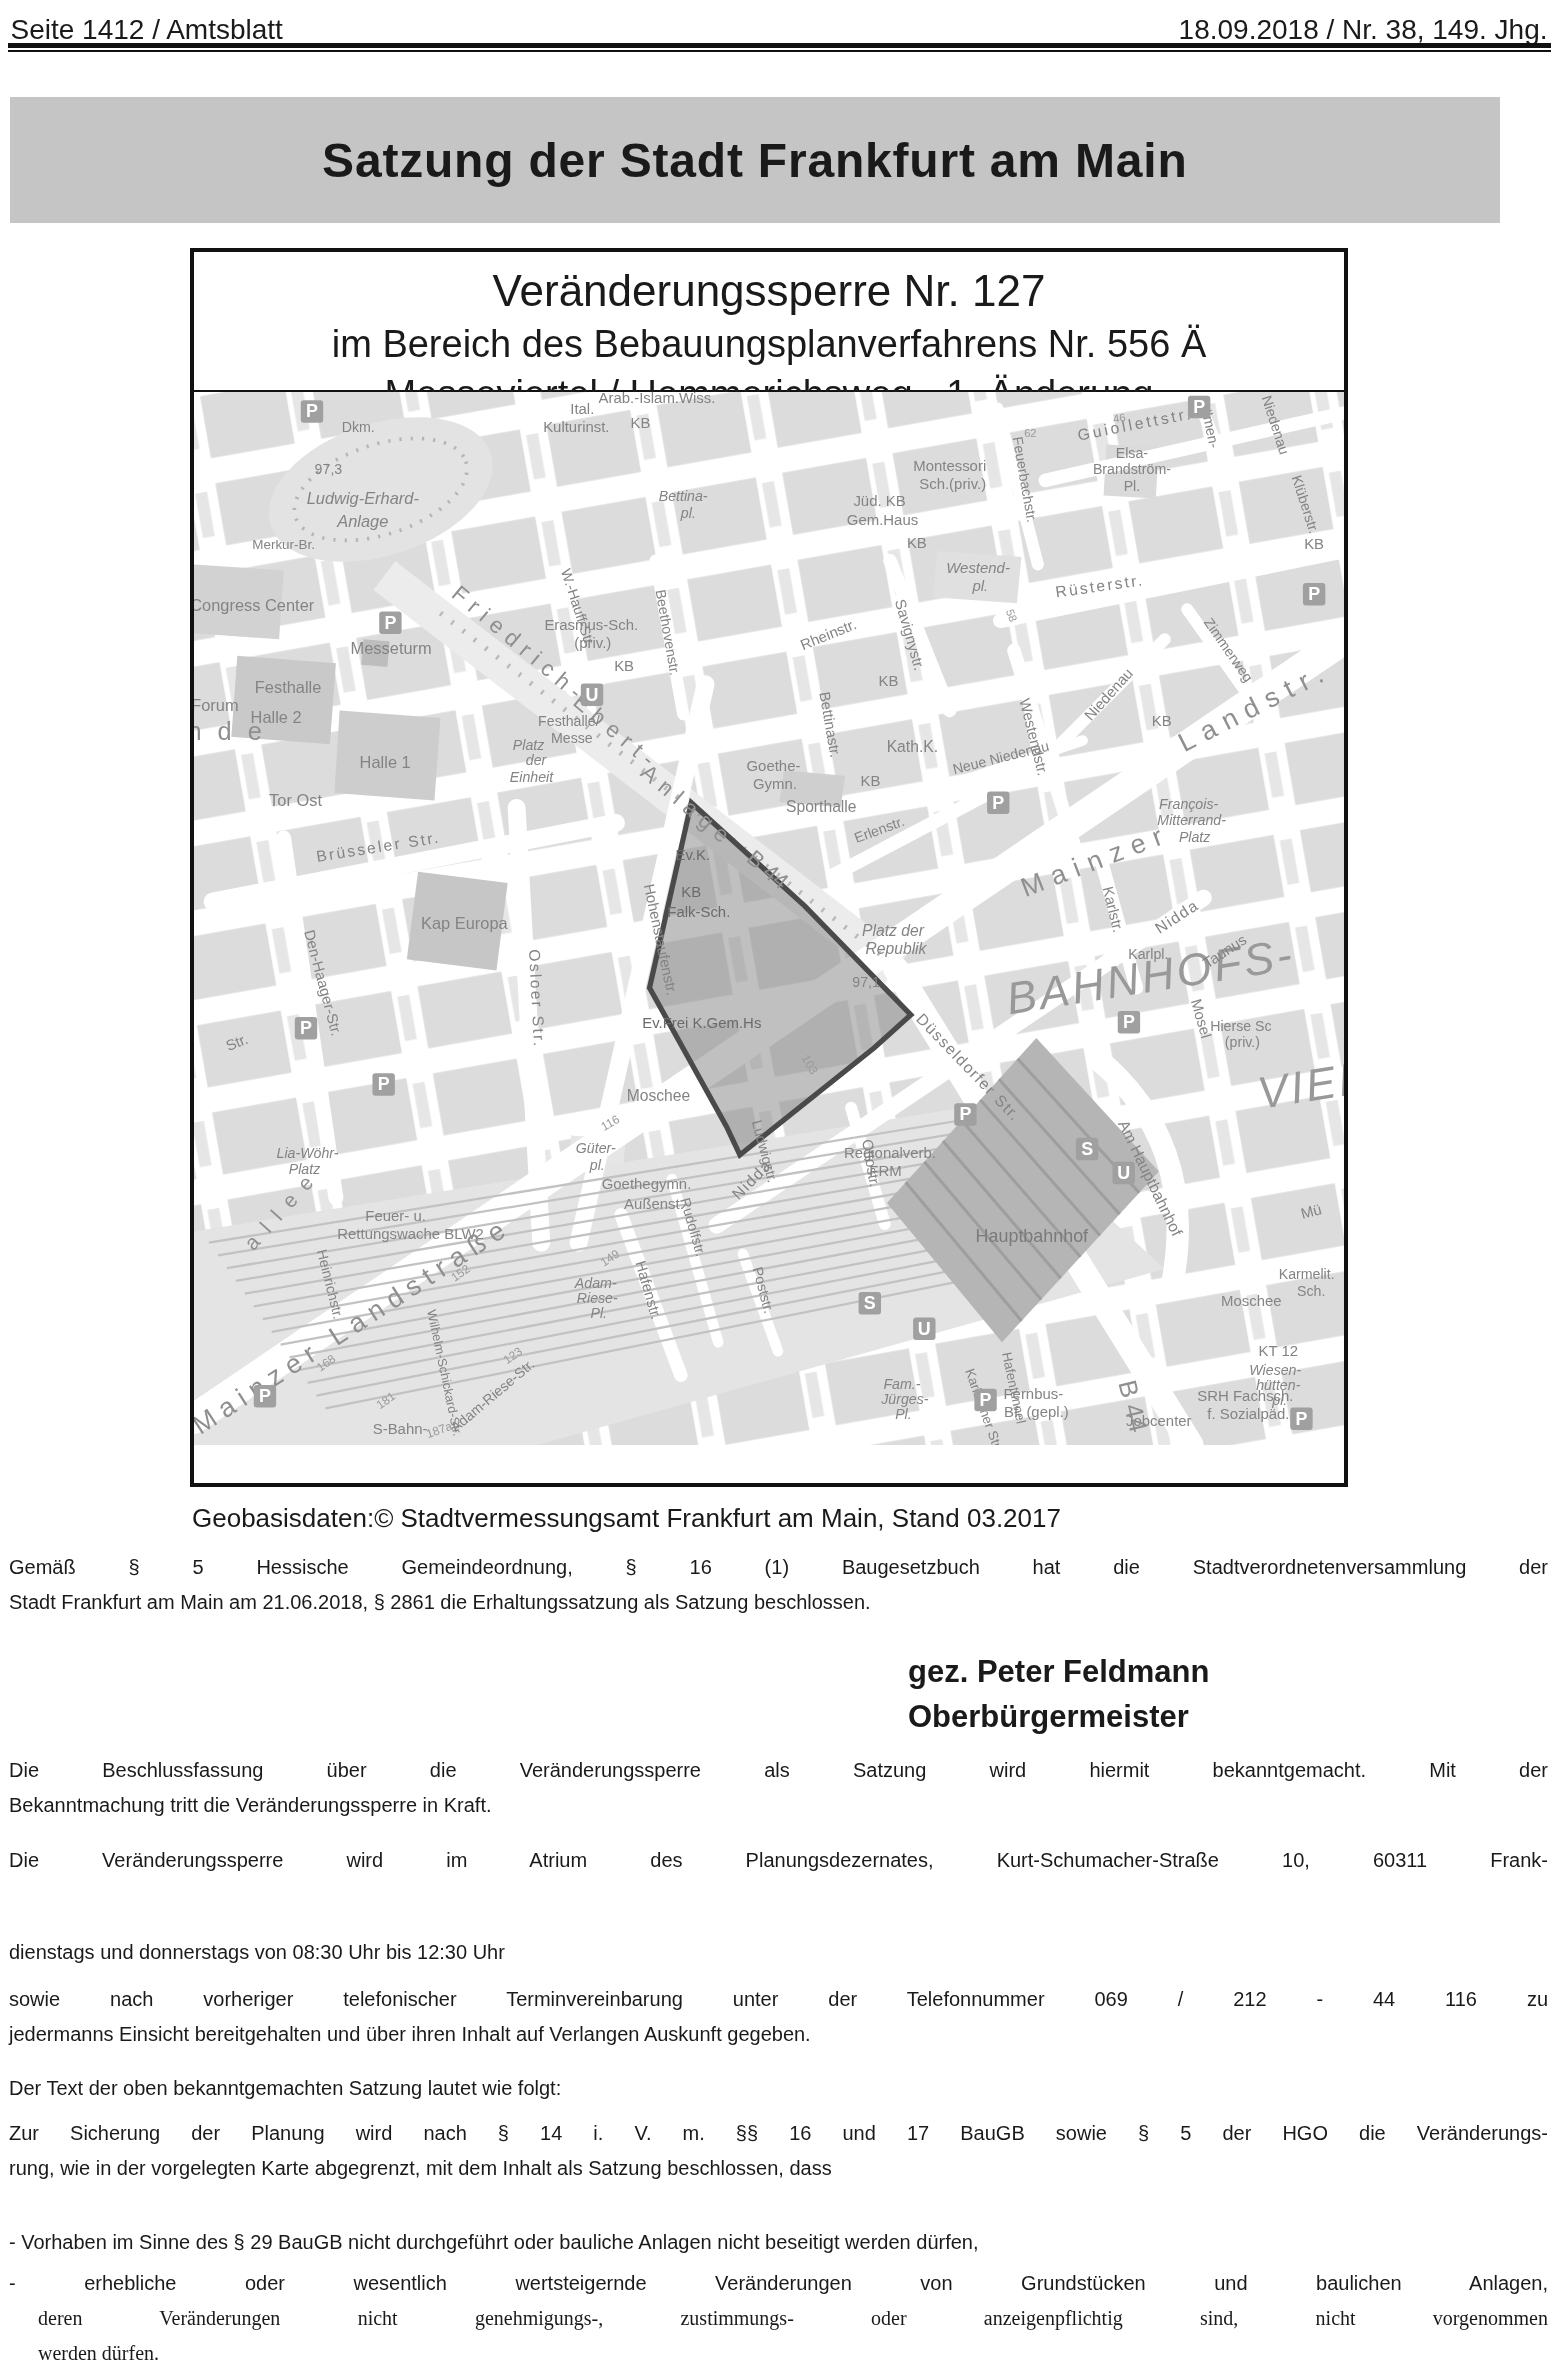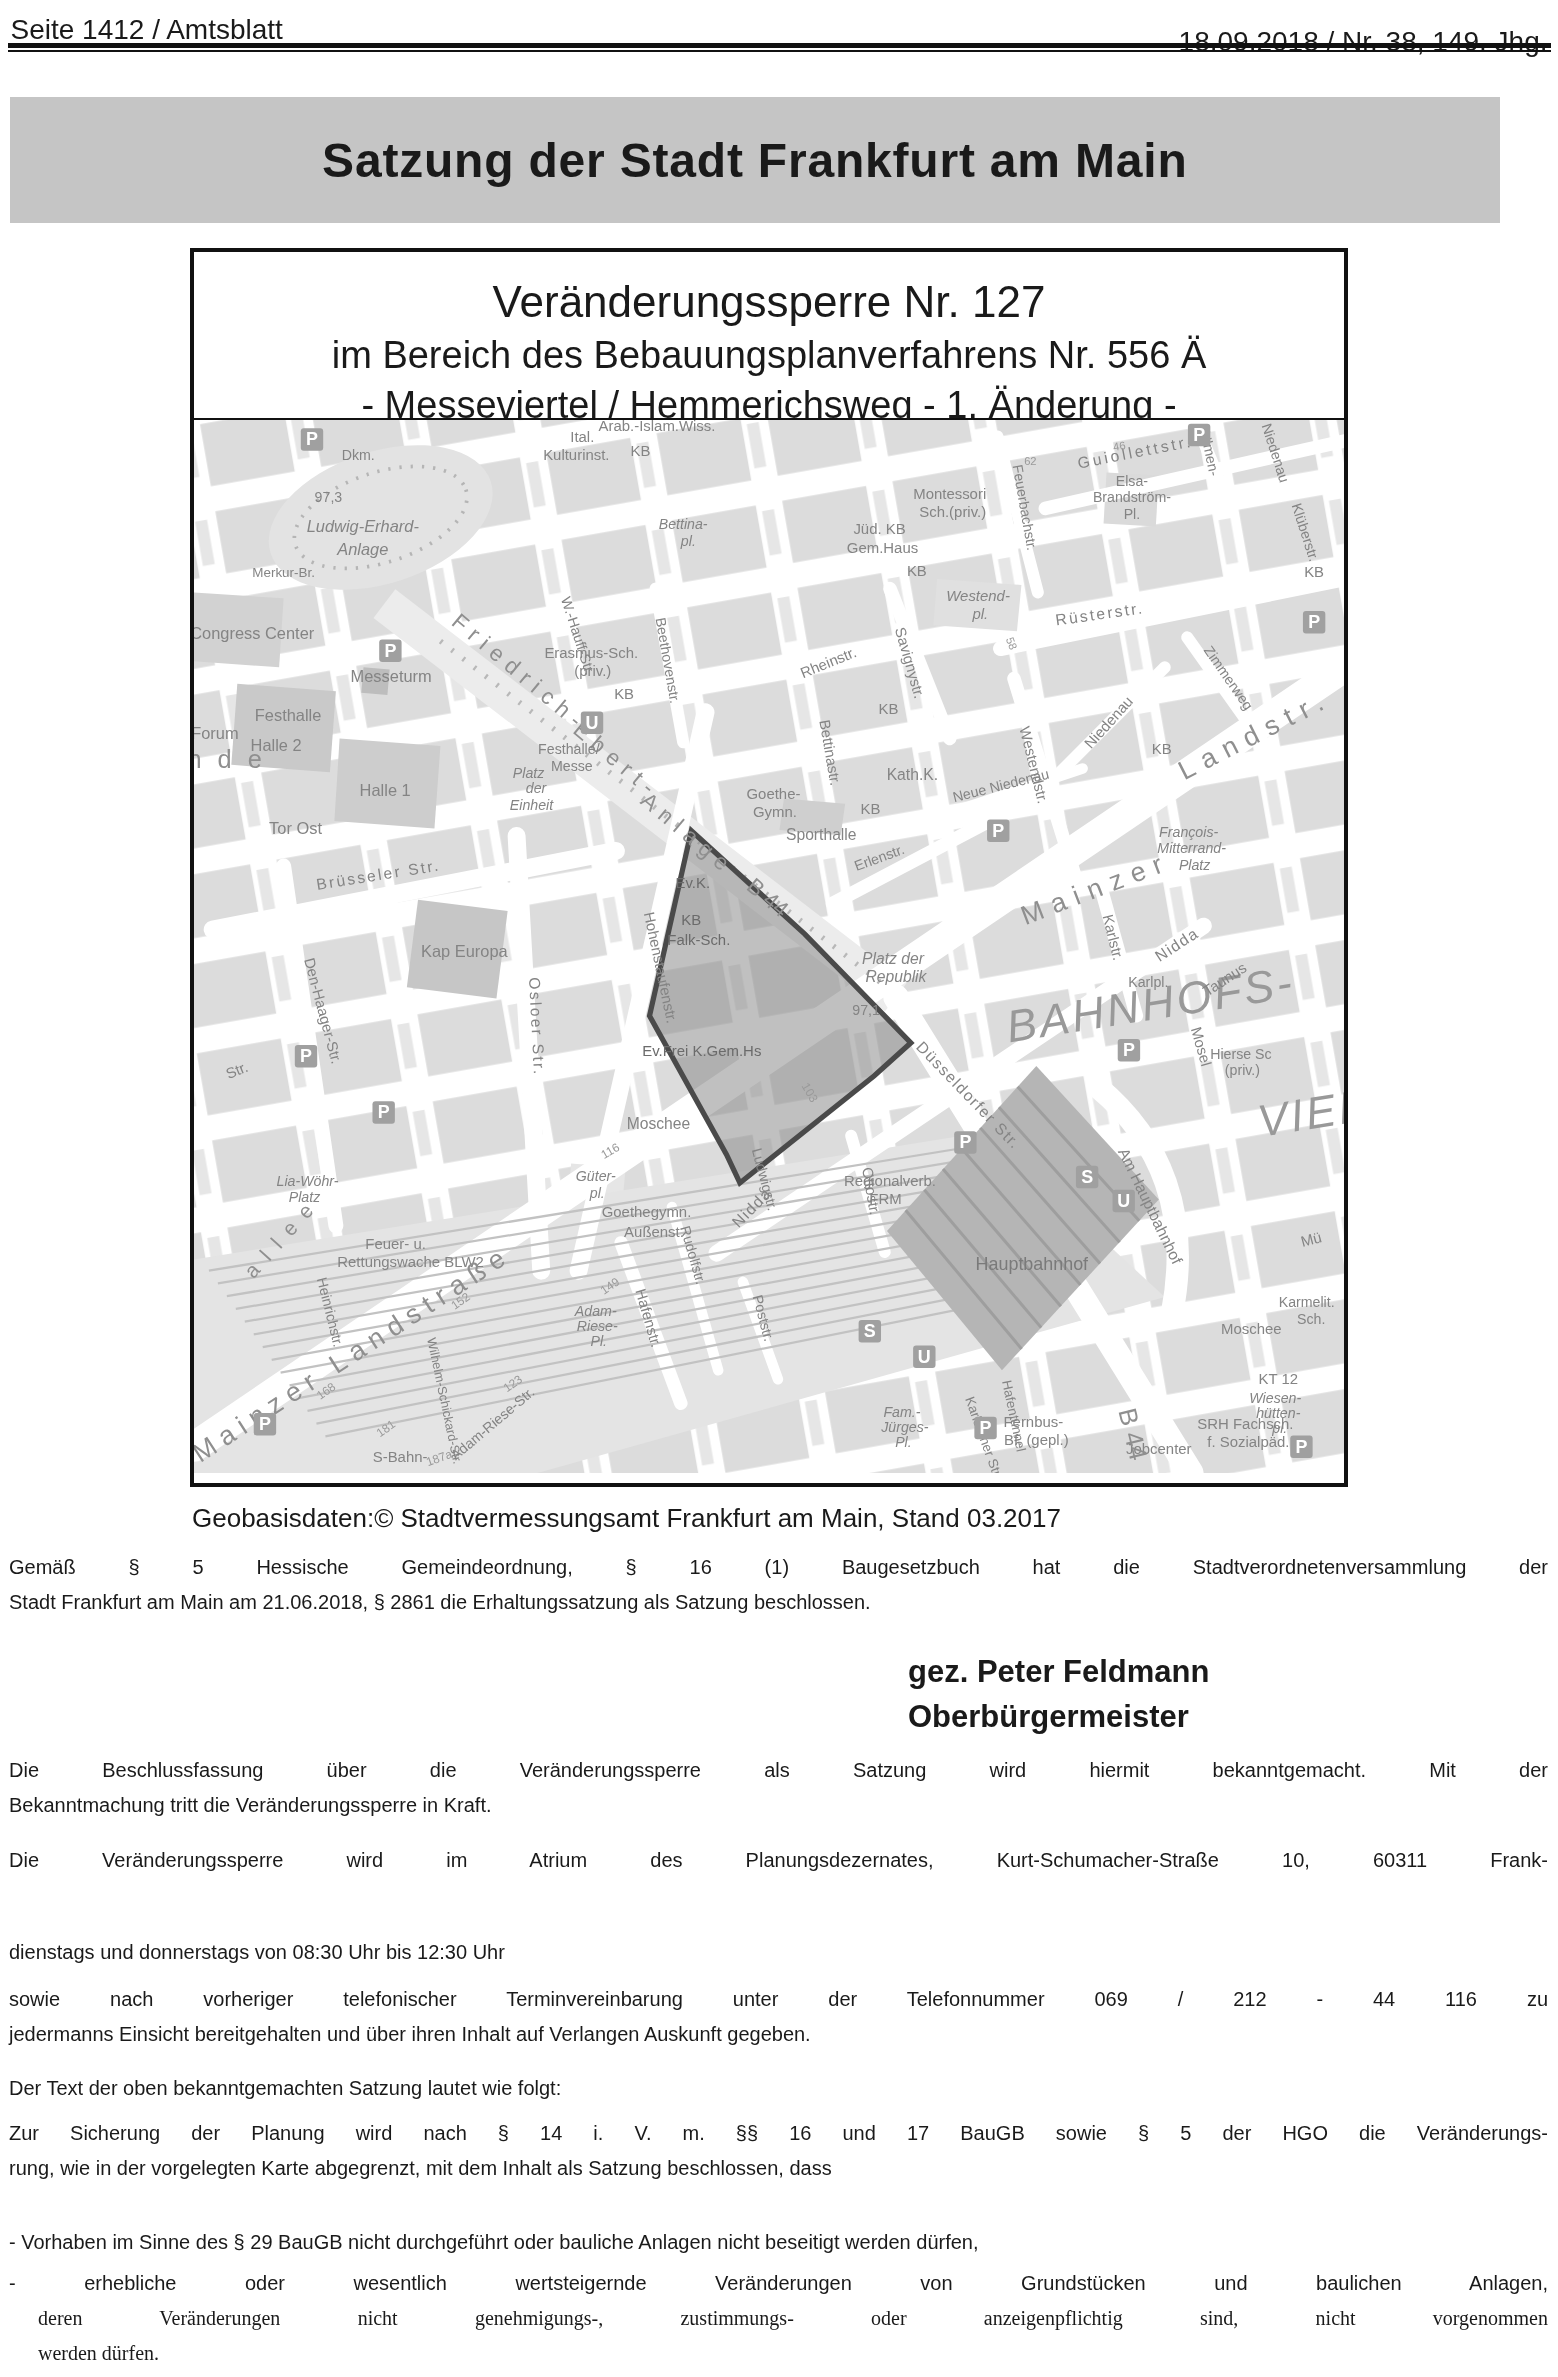--- a/index.html
+++ b/index.html
@@ -1,26 +1,26 @@
 <!DOCTYPE html>
 <html style="font-size:12px"><head>
 <meta charset="utf-8">
 <style>
   html,body{margin:0;padding:0;}
   body{width:1558px;height:2377px;position:relative;background:#ffffff;
        font-family:"Liberation Sans",sans-serif;color:#1a1a1a;overflow:hidden;}
   .hdr{position:absolute;top:13.5px;left:10.5px;right:10.5px;font-size:28px;}
-  .hdr .r{position:absolute;right:0;top:12px;}
+  .hdr .r{position:absolute;right:0;top:0;}
   .rule1{position:absolute;top:43px;left:7.5px;width:1543px;height:4.5px;background:#111;}
   .rule2{position:absolute;top:50px;left:7.5px;width:1543px;height:1.5px;background:#111;}
   .banner{position:absolute;top:97px;left:9.8px;width:1490px;height:126px;background:#c5c5c5;
           display:flex;align-items:center;justify-content:center;}
   .banner .t{font-size:48px;font-weight:bold;letter-spacing:0.8px;}
   .nbox{position:absolute;top:248px;left:190px;width:1150px;height:1231px;border:4.5px solid #111;background:#fff;}
-  .nbox .head{height:168px;border-bottom:2.3px solid #111;text-align:center;padding-top:22px;box-sizing:border-box;}
+  .nbox .head{height:140px;border-bottom:2.3px solid #111;text-align:center;padding-top:11px;box-sizing:border-box;}
   .nbox .t1{font-size:44px;line-height:56px;}
   .nbox .t2{font-size:38px;line-height:50px;}
   .mapwrap{position:relative;width:1150px;height:1053px;overflow:hidden;}
   svg{display:block;}
   .caption{position:absolute;top:1503px;left:192px;font-size:26px;}
   .para{position:absolute;left:9px;width:1539px;font-size:20px;line-height:35px;}
   .para .line{white-space:nowrap;}
   .para .line.j{white-space:normal;text-align:justify;text-align-last:justify;overflow:hidden;height:35px;}
   .para .line.ind{padding-left:29px;font-family:Liberation Serif, serif;}
   .gez{position:absolute;left:908px;top:1649px;font-size:31px;font-weight:bold;line-height:45px;}

